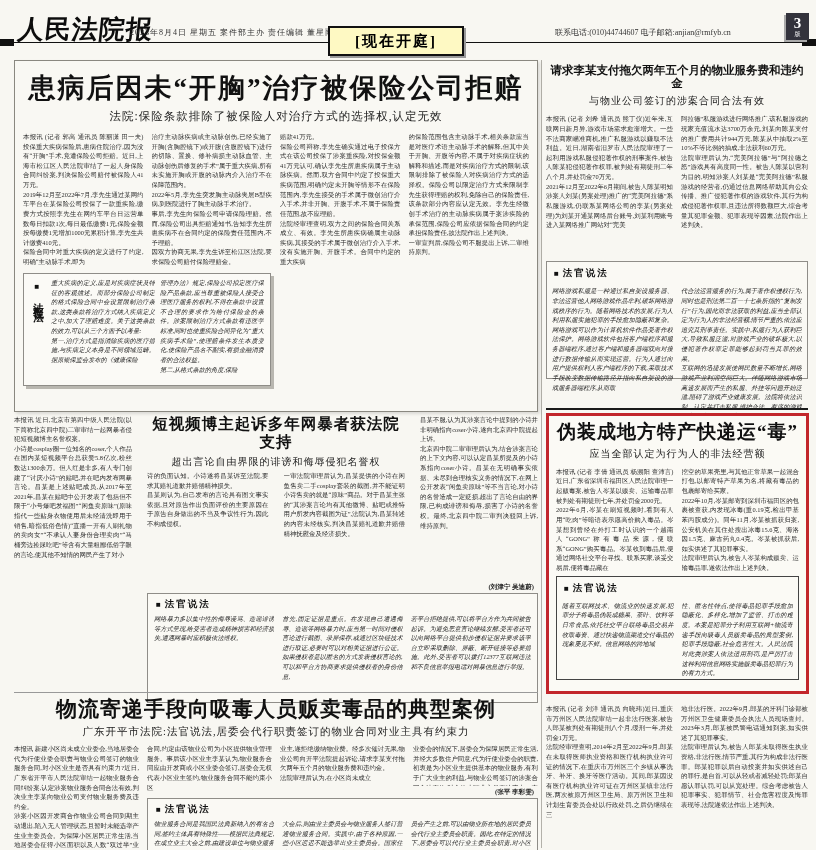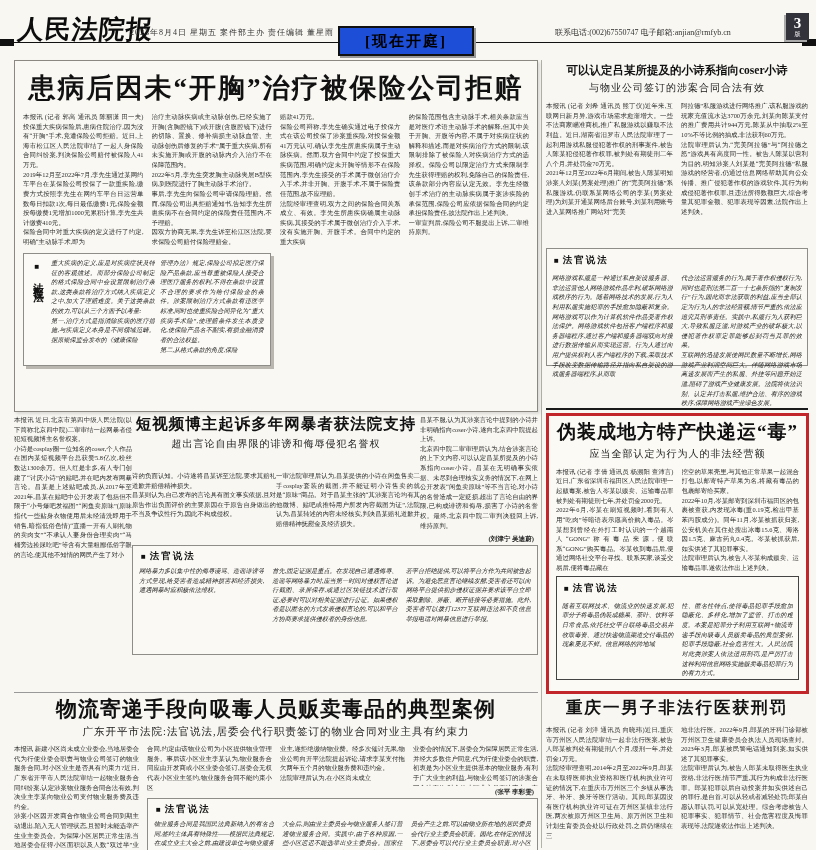--- a/index.html
+++ b/index.html
@@ -3,21 +3,21 @@
 <meta charset="utf-8">
 <style>
   html,body{margin:0;padding:0;background:#dddbd6;}
   #paper{position:relative;width:816px;height:850px;background:#f8f7f2;overflow:hidden;
          font-family:"Liberation Serif","DejaVu Serif",serif;color:#222;}
   
   #hdr{position:absolute;left:0;top:0;width:816px;height:56px;}
   .logo{position:absolute;left:18px;top:12px;font-size:26px;font-weight:bold;
         transform:skewX(-6deg);letter-spacing:1px;color:#0d0d0d;}
   .dateline{position:absolute;left:130px;top:27px;font-size:8px;color:#333;letter-spacing:1px;}
-  .banner{position:absolute;left:338px;top:26px;width:132px;height:26px;background:#1d4ed8;
+  .banner{position:absolute;left:328px;top:26px;width:132px;height:26px;background:#fef9c3;
           border:2px solid #111;box-shadow:2px 2px 0 #999;display:flex;align-items:center;
           justify-content:center;font-size:15px;font-weight:bold;letter-spacing:2px;color:#000;}
   .contact{position:absolute;left:555px;top:27px;font-size:8px;color:#333;}
   .badge{position:absolute;left:786px;top:13px;width:23px;height:27px;background:#33333c;
          color:#fff;text-align:center;line-height:1;box-shadow:-2px 2px 0 #aaa;}
   .badge b{display:block;font-size:15px;margin-top:3px;}
   .badge i{display:block;font-style:normal;font-size:6px;}
   .rule{position:absolute;left:0;top:42px;width:816px;border-top:1.5px solid #111;}
   .rule-cap{position:absolute;top:39px;width:14px;height:7px;background:#111;}
   
@@ -49,21 +49,21 @@
   #game-art{left:546px;top:60px;width:262px;height:350px;border-bottom:2px solid #1a1a1a;
             padding-top:4px;box-sizing:border-box;}
   #game-art .art-head{font-size:11.5px;}
   #game-art .art-sub{font-size:10px;margin-top:4px;}
   #game-art .cols{height:142px;margin-top:6px;}
   .game-shuofa{margin-top:5px;border:1px solid #8f8d88;padding:3px 5px;height:118px;
                box-sizing:border-box;background:#faf9f4;}
   .game-shuofa .cols{height:92px;margin-top:2px;}
   #coser-art{left:14px;top:415px;width:524px;height:274px;}
   .coser-grid{display:grid;grid-template-columns:118px 1fr 1fr 118px;
-              grid-template-rows:56px 1fr 110px;column-gap:0;height:240px;}
+              grid-template-rows:56px 1fr 110px;column-gap:15px;height:288px;}
   .cg-c1{grid-area:1/1/4/2;} .cg-head{grid-area:1/2/2/4;}
   .cg-c2{grid-area:2/2/3/3;} .cg-c3{grid-area:2/3/3/4;} .cg-c4{grid-area:1/4/3/5;}
   .cg-box{grid-area:3/2/4/5;border:1px solid #8f8d88;background:#faf9f4;
           padding:2px 6px;display:flex;flex-direction:column;}
   .cg-box .cols{flex:1;}
   #coser-art .art-head{font-size:15.5px;letter-spacing:1px;}
   #coser-art .art-sub{font-size:10px;}
   #drug-art{left:546px;top:413px;width:263px;height:281px;border:3px solid #c2262b;
             background:#fbfaf5;padding:5px 7px;box-sizing:border-box;}
   #drug-art .art-head{font-size:19px;letter-spacing:1px;}
@@ -93,31 +93,32 @@
 
 <div id="paper">
 
   <div id="hdr">
     <div class="logo">人民法院报</div>
     <div class="dateline">2023年8月4日 星期五 案件部主办 责任编辑 董星雨</div>
     <div class="rule"></div>
     <div class="rule-cap" style="left:0;"></div>
     <div class="rule-cap" style="left:802px;"></div>
     <div class="banner">[现在开庭]</div>
-    <div class="contact">联系电话:(002)67550747 电子邮箱:anjian@rmfyb.cn</div>
+    <div class="contact">联系电话:(010)44744607 电子邮箱:anjian@rmfyb.cn</div>
     <div class="badge">
       <b>3</b>
       <i>版</i>
     </div>
   </div>
 
   <div class="vdiv"></div>
 
   <div class="art" id="main-art">
     <div class="art-head">患病后因未“开胸”治疗被保险公司拒赔</div>
+    <div class="art-sub">法院:保险条款排除了被保险人对治疗方式的选择权,认定无效</div>
     <div class="main-grid">
       <div class="col mg-c1">本报讯 (记者 郭高 通讯员 陈丽潇 田一夫)投保重大疾病保险后,患病住院治疗,因为没有“开胸”手术,竟遭保险公司拒赔。近日,上海市松江区人民法院审结了一起人身保险合同纠纷案,判决保险公司赔付被保险人41万元。
 2019年12月至2022年7月,李先生通过某网约车平台在某保险公司投保了一款重疾险,缴费方式按照李先生在网约车平台日运营单数每日扣款1次,每日最低缴费1元,保险金额按每缴费1元增加1000元累积计算,李先生共计缴费410元。
 保险合同中对重大疾病的定义进行了约定,明确“主动脉手术,即为</div>
       <div class="col mg-c2">治疗主动脉疾病或主动脉创伤,已经实施了开胸(含胸腔镜下)或开腹(含腹腔镜下)进行的切除、置换、修补病损主动脉血管、主动脉创伤后修复的手术”属于重大疾病,所有未实施开胸或开腹的动脉内介入治疗不在保障范围内。
 2022年5月,李先生突发胸主动脉夹层B型疾病,到医院进行了胸主动脉手术治疗。
 事后,李先生向保险公司申请保险理赔。然而,保险公司出具拒赔通知书,告知李先生所患疾病不在合同约定的保险责任范围内,不予理赔。
 因双方协商无果,李先生诉至松江区法院,要求保险公司赔付保险理赔金。</div>
       <div class="mg-box boxed">
         <div class="vlabel">
@@ -132,21 +133,21 @@
       </div>
       <div class="col mg-c3">赔款41万元。
 保险公司辩称,李先生确实通过电子投保方式在该公司投保了涉案重疾险,对投保金额41万元认可,确认李先生所患疾病属于主动脉疾病。然而,双方合同中约定了投保重大疾病范围,明确约定未开胸等情形不在保险范围内,李先生接受的手术属于微创治疗介入手术,并非开胸、开腹手术,不属于保险责任范围,故不应理赔。
 法院经审理查明,双方之间的保险合同关系成立、有效。李先生所患疾病确属主动脉疾病,其接受的手术属于微创治疗介入手术,没有实施开胸、开腹手术。合同中约定的重大疾病</div>
       <div class="col mg-c4">的保险范围包含主动脉手术,相关条款应当是对医疗术语主动脉手术的解释,但其中关于开胸、开腹等内容,不属于对疾病症状的解释和描述,而是对疾病治疗方式的限制,该限制排除了被保险人对疾病治疗方式的选择权。保险公司以限定治疗方式来限制李先生获得理赔的权利,免除自己的保险责任,该条款部分内容应认定无效。李先生经微创手术治疗的主动脉疾病属于案涉疾险的承保范围,保险公司应依据保险合同的约定承担保险责任,故法院作出上述判决。
 一审宣判后,保险公司不服提出上诉,二审维持原判。</div>
     </div>
   </div>
 
   <div class="art" id="game-art">
-    <div class="art-head">可以认定吕某所提及的小诗系指向coser小诗</div>
+    <div class="art-head">请求李某支付拖欠两年五个月的物业服务费和违约金</div>
     <div class="art-sub">与物业公司签订的涉案合同合法有效</div>
     <div class="cols">
       <div class="col">本报讯 (记者 刘希 通讯员 熊丁仪)近年来,互联网日新月异,游戏市场需求愈渐增大。一些不法商家瞄准商机,推广私服游戏以赚取不法利益。近日,湖南省汨罗市人民法院审理了一起利用游戏私服侵犯著作权的刑事案件,被告人陈某犯侵犯著作权罪,被判处有期徒刑二年八个月,并处罚金70万元。
 2021年12月至2022年6月期间,被告人陈某明知涉案人刘某(另案处理)推广的“完美阿拉德”系私服游戏,仍联系某网络公司的李某(另案处理)为刘某开通某网络后台账号,刘某利用账号进入某网络推广网站对“完美</div>
       <div class="col">阿拉德”私服游戏进行网络推广,该私服游戏的玩家充值流水达3700万余元,刘某向陈某支付的推广费用共计944万元,陈某从中抽取2%至10%不等比例的抽成,非法获利60万元。
 法院审理后认为,“完美阿拉德”与“阿拉德之怒”游戏具有高度同一性。被告人陈某以营利为目的,明知涉案人刘某是“完美阿拉德”私服游戏的经营者,仍通过信息网络帮助其向公众传播、推广侵犯著作权的游戏软件,其行为构成侵犯著作权罪,且违法所得数额巨大,综合考量其犯罪金额、犯罪表现等因素,法院作出上述判决。</div>
     </div>
     <div class="game-shuofa">
       <div class="shuofa-title"><span class="sq">■</span><span>法官说法</span></div>
       <div class="cols">
@@ -221,21 +222,20 @@
         <div class="cols">
           <div class="shuofa-txt">物业服务合同是我国民法典新纳入的有名合同,签约主体具有特殊性——根据民法典规定,在成立业主大会之前,由建设单位与物业服务人签订前期物业服务合同;在成立业主</div>
           <div class="shuofa-txt">大会后,则由业主委员会与物业服务人签订普通物业服务合同。实践中,由于各种原因,一些小区迟迟不能选举出业主委员会。国家住房和城乡建设部《业主大会和业主委员会指导规则》第五十八条规定,因客观原因未能选举产生业主委员会,新一届业主委</div>
           <div class="shuofa-txt">员会产生之前,可以由物业所在地的居民委员会代行业主委员会职责。因此,在特定的情况下,居委会可以代行业主委员会职责,对小区事务进行一定的管理,如选聘物业公司为业主提供物业服务,业主不得以未接受或无须接受相关物业服务为由拒绝支付物业费。</div>
         </div>
       </div>
     </div>
   </div>
 
   <div class="art" id="doc-art">
-    <div class="art-head">重庆一男子非法行医获刑罚</div>
     <div class="cols">
       <div class="col">本报讯 (记者 刘洋 通讯员 向晓玮)近日,重庆市万州区人民法院审结一起非法行医案,被告人郎某被判处有期徒刑八个月,缓刑一年,并处罚金1万元。
 法院经审理查明,2014年2月至2022年9月,郎某在未取得医师执业资格和医疗机构执业许可证的情况下,在重庆市万州区三个乡镇从事洗牙、补牙、换牙等医疗活动。其间,郎某因没有医疗机构执业许可证在万州区某镇非法行医,两次被原万州区卫生局、原万州区卫生和计划生育委员会处以行政处罚,之后仍继续在三</div>
       <div class="col">地非法行医。2022年9月,郎某的牙科门诊部被万州区卫生健康委员会执法人员现场查封。2023年3月,郎某被民警电话通知到案,如实供述了其犯罪事实。
 法院审理后认为,被告人郎某未取得医生执业资格,非法行医,情节严重,其行为构成非法行医罪。郎某犯罪以后自动投案并如实供述自己的罪行,是自首,可以从轻或者减轻处罚;郎某自愿认罪认罚,可以从宽处理。综合考虑被告人犯罪事实、犯罪情节、社会危害程度及悔罪表现等,法院遂依法作出上述判决。</div>
     </div>
   </div>
 
 </div>
 

